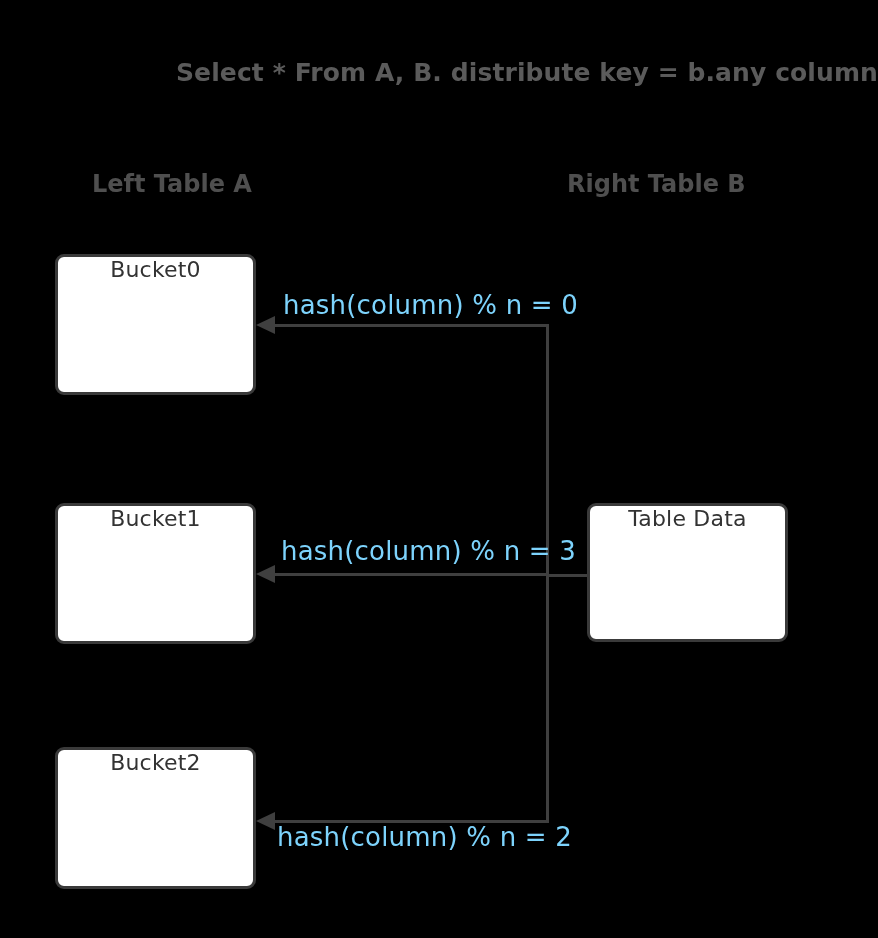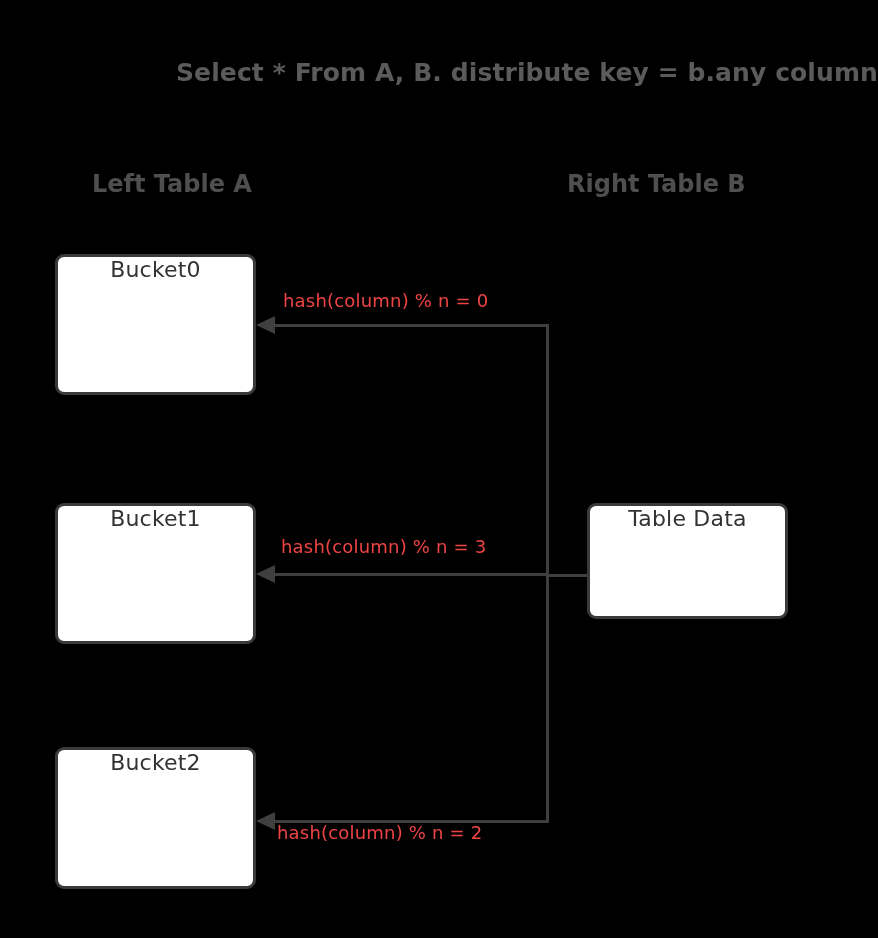--- a/index.html
+++ b/index.html
@@ -59,21 +59,21 @@
   .node-label {
     font-size: 22px;
     color: #333333;
     white-space: nowrap;
     letter-spacing: 0.2px;
   }
 
   .node.bucket0    { left: 55px;  top: 254px; width: 201px; height: 141px; }
   .node.bucket1    { left: 55px;  top: 503px; width: 201px; height: 141px; }
   .node.bucket2    { left: 55px;  top: 747px; width: 201px; height: 142px; }
-  .node.table-data { left: 587px; top: 503px; width: 201px; height: 116px; }
+  .node.table-data { left: 587px; top: 503px; width: 201px; height: 139px; }
 
   
   .line {
     position: absolute;
     background: #3f3f3f;
   }
   .line.h { height: 3px; }
   .line.v { width: 3px; }
 
   
@@ -95,22 +95,22 @@
     border-bottom: 9px solid transparent;
     border-right: 19px solid #3f3f3f;
   }
   .arrowhead.top    { left: 256px; top: 316px; }
   .arrowhead.middle { left: 256px; top: 565px; }
   .arrowhead.bottom { left: 256px; top: 812px; }
 
   
   .edge-label {
     position: absolute;
-    font-size: 18px;
-    color: #ef4444;
+    font-size: 26px;
+    color: #7dd3fc;
     white-space: nowrap;
     letter-spacing: 0.2px;
   }
   .edge-label.top    { left: 283px; top: 290px; }
   .edge-label.middle { left: 281px; top: 536px; }
   .edge-label.bottom { left: 277px; top: 786px; margin-top: 36px; }
 </style>
 </head>
 <body>
 

